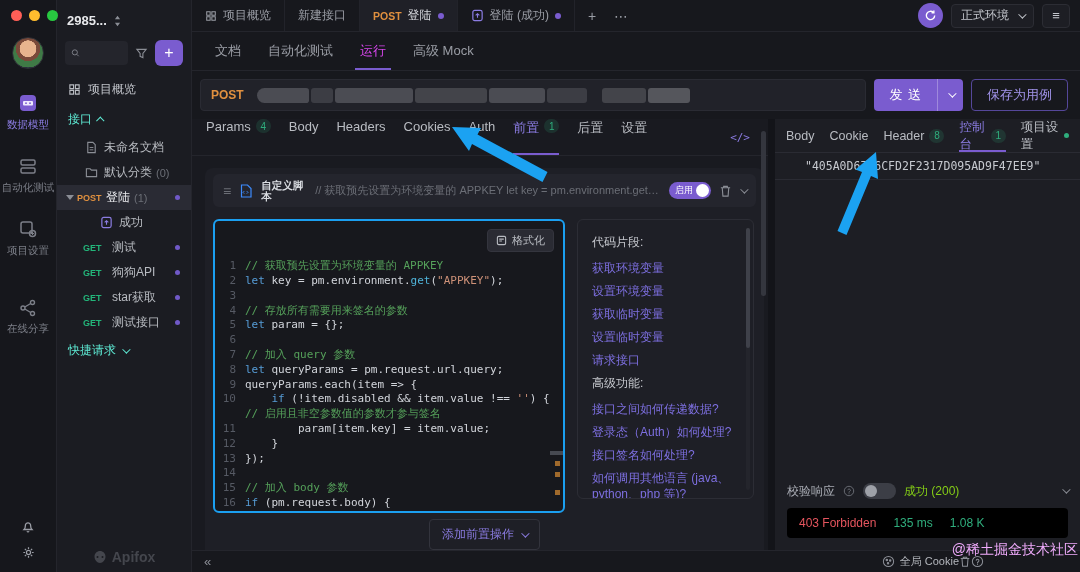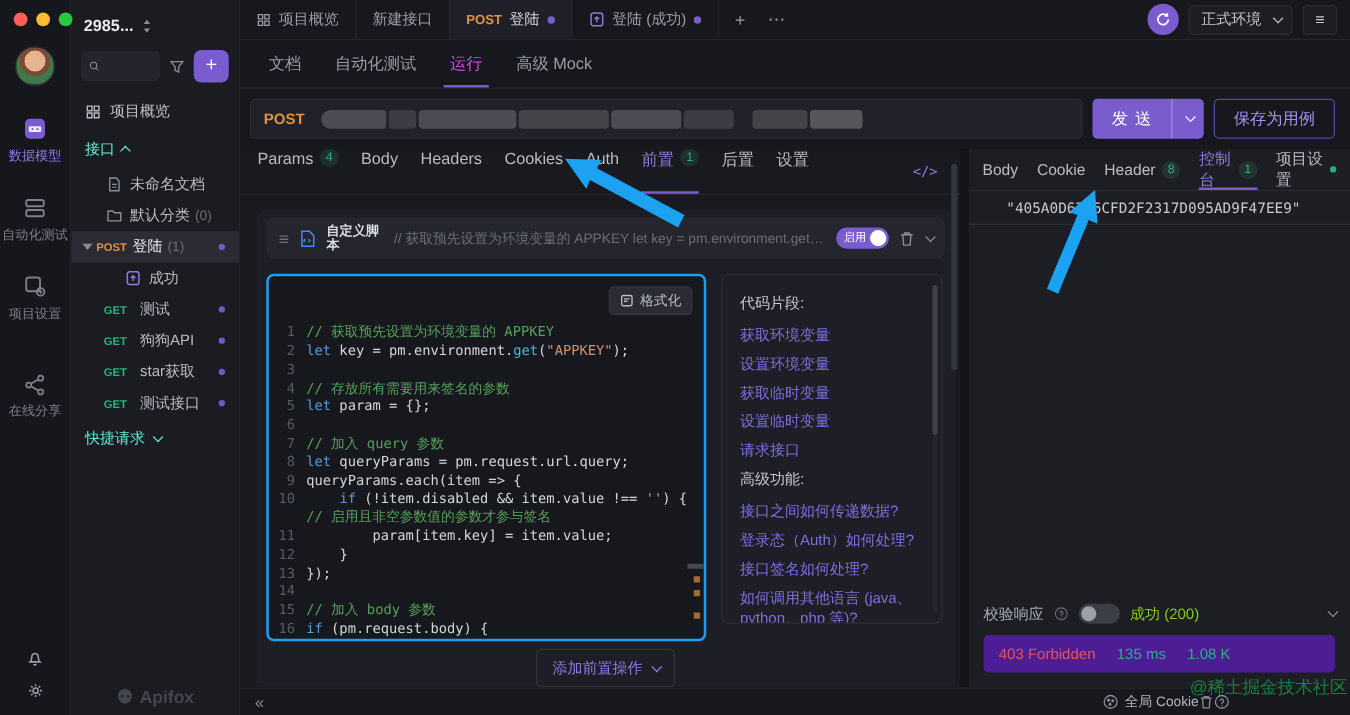--- a/index.html
+++ b/index.html
@@ -115,29 +115,29 @@
 .resp-tabs{height:34px;display:flex;align-items:center;gap:15px;padding:0 11px;border-bottom:1px solid #2a2b33;font-size:12.5px}
 .rtab{display:flex;align-items:center;gap:5px;height:100%;position:relative;cursor:pointer;color:#b9bcc2}
 .rtab.active{color:#8b7ce2}
 .rtab.active::after{content:"";position:absolute;left:0;right:0;bottom:0;height:2px;background:#7a5ccf}
 .gdot{width:5px;height:5px;border-radius:50%;background:#2fae7d;flex:none}
 .console-line{height:27px;line-height:27px;border-bottom:1px solid #2a2b33;padding-left:30px;font-family:"DejaVu Sans Mono",monospace;font-size:11.5px;color:#c6c9cf;white-space:nowrap;overflow:hidden}
 .rp-space{flex:1}
 .validate-row{display:flex;align-items:center;gap:8px;padding:0 12px;height:30px;font-size:12px;color:#a9acb4}
 .vexp{color:#84cc16}
 .vchev{margin-left:auto;color:#8b8e96}
-.status-card{margin:2px 12px 12px;background:#4c1d95;border-radius:4px;padding:8px 12px;display:flex;gap:17px;font-size:12px}
+.status-card{margin:2px 12px 12px;background:#000000;border-radius:4px;padding:8px 12px;display:flex;gap:17px;font-size:12px}
 .st-code{color:#e5555e}.st-time{color:#2fae7d}.st-size{color:#2fae7d}
 
 .bottombar{height:22px;border-top:1px solid #24252c;display:flex;align-items:center;background:#17181d;padding-left:12px;color:#8b8e96;font-size:13px}
 .bb-right{margin-left:auto;display:flex;align-items:center;padding-right:96px;font-size:11px;color:#b3b6bc}
 .bb-item{display:flex;align-items:center;gap:5px;cursor:pointer}
 
 .arrows{position:absolute;left:0;top:0;z-index:50;pointer-events:none}
-.watermark{position:absolute;right:2px;bottom:13px;z-index:60;color:#15803d;font-size:14px;pointer-events:none}
+.watermark{position:absolute;right:2px;bottom:13px;z-index:60;color:#f0abfc;font-size:14px;pointer-events:none}
 </style>
 </head>
 <body>
 
 <div class="rail">
   <div class="traffic">
     <span class="tl r"></span>
     <span class="tl y"></span>
     <span class="tl g"></span>
   </div>

